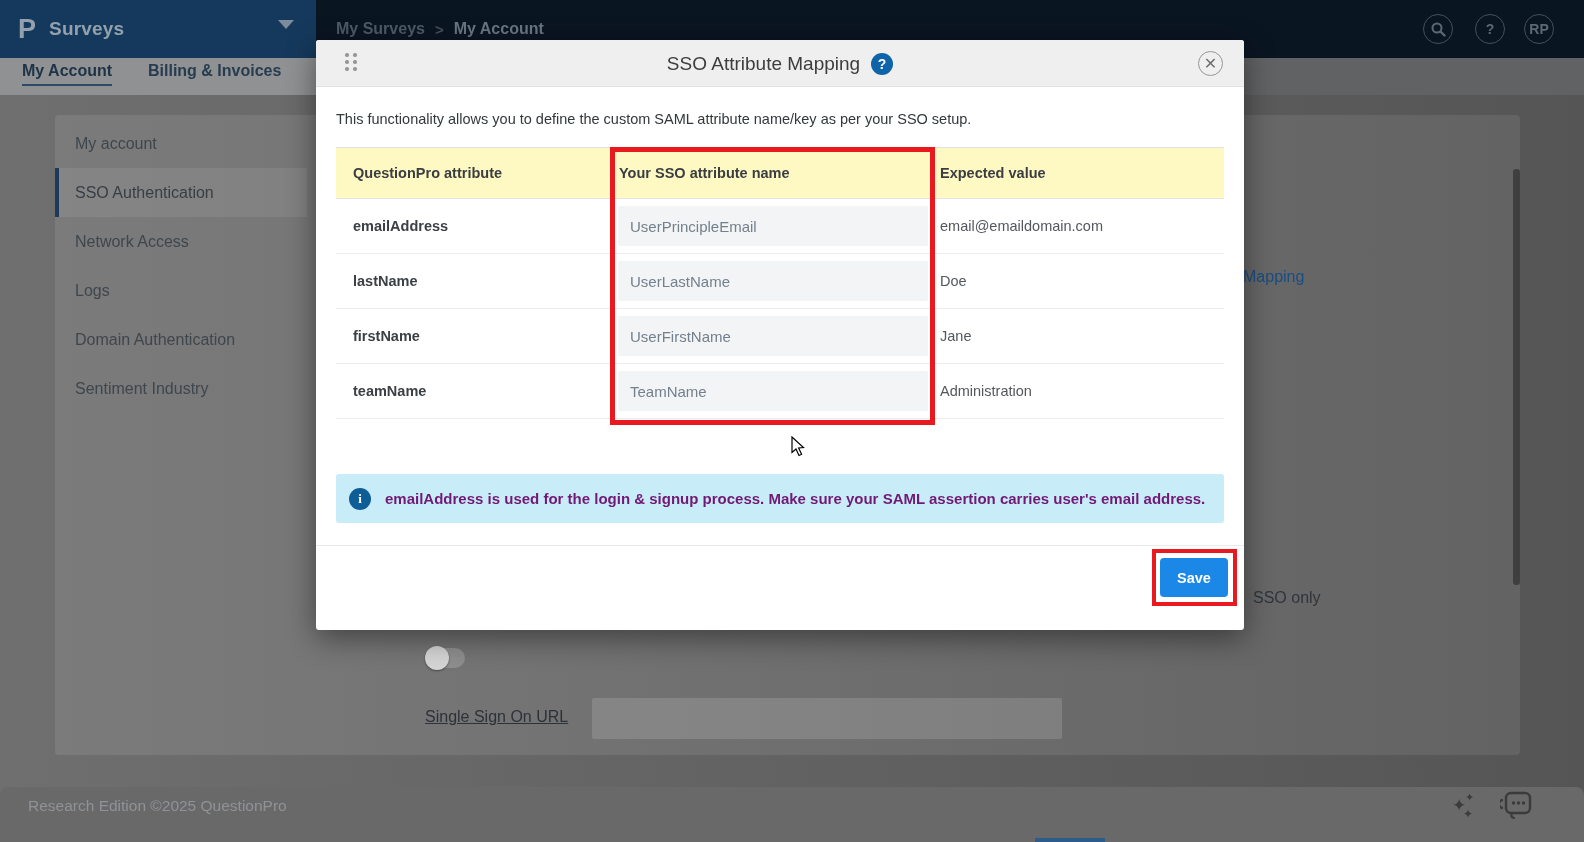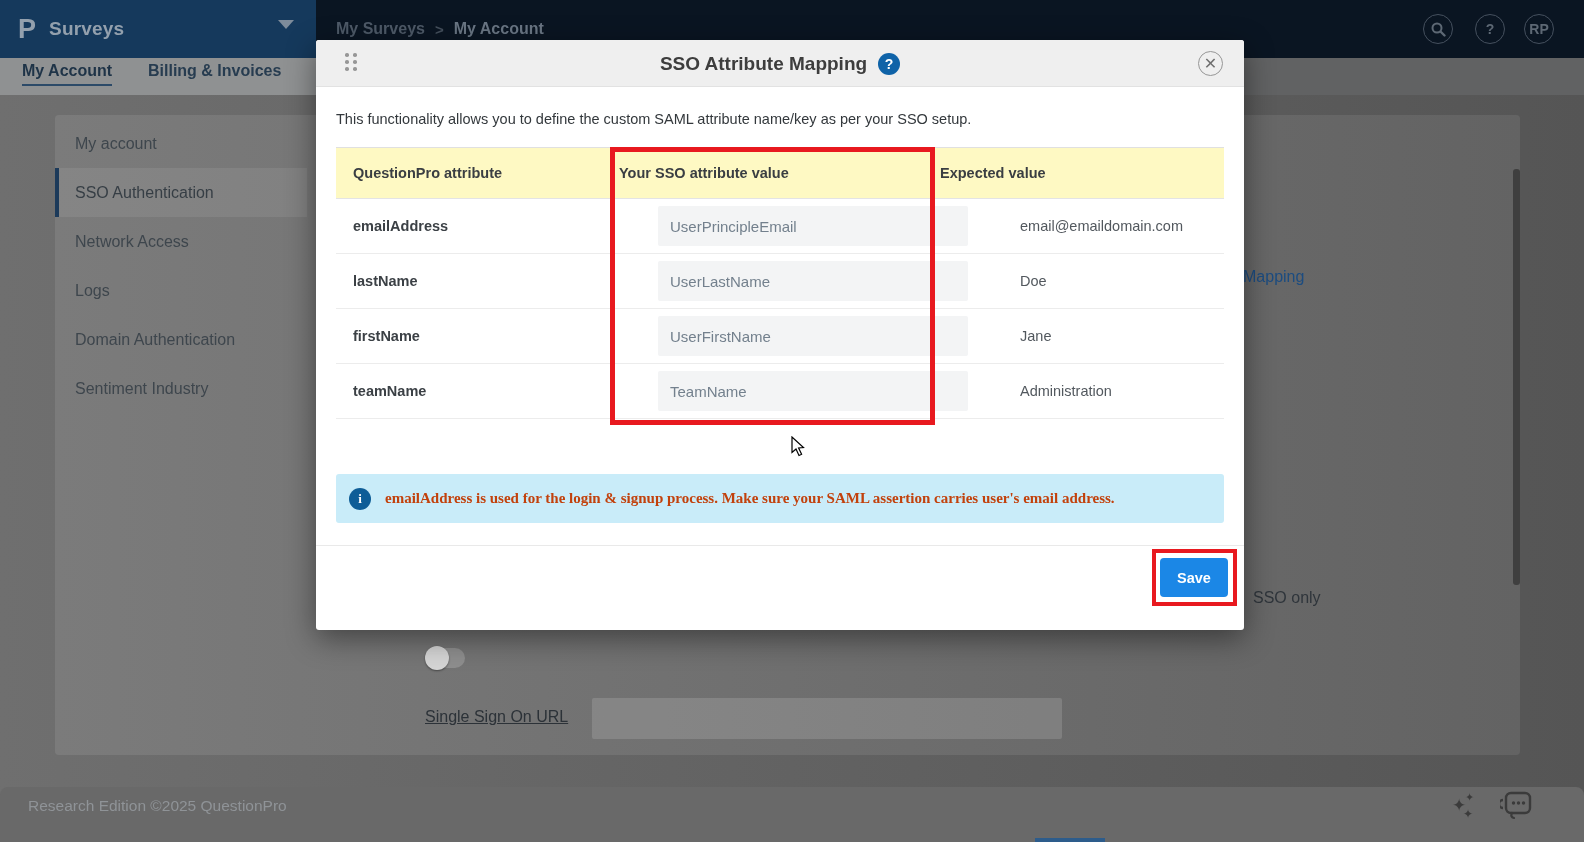--- a/index.html
+++ b/index.html
@@ -42,37 +42,37 @@
   .chatico { left:1500px; top:790px; cursor:pointer; }
   .bluebar { left:1035px; top:838px; width:70px; height:4px; background:#2d5c8b; }
   .stray { left:317px; top:597px; font-size:15px; color:#4a4a4a; }
 
   
   .modal { left:316px; top:40px; width:928px; height:590px; background:#ffffff; border-radius:3px; box-shadow:0 8px 30px rgba(0,0,0,.45); }
   .m-head { position:absolute; left:0; top:0; width:928px; height:47px; background:#efefef; border-bottom:1px solid #e2e2e2; border-radius:3px 3px 0 0; }
   .drag { position:absolute; left:29px; top:13px; width:12px; height:21px; display:grid; grid-template-columns:4px 4px; grid-auto-rows:4px; gap:3px 4px; cursor:grab; }
   .drag i { width:3.5px; height:3.5px; border-radius:50%; background:#979797; }
   .m-title-wrap { position:absolute; left:0; top:0; width:928px; height:47px; display:flex; align-items:center; justify-content:center; gap:11px; }
-  .m-title { font-size:19px; font-weight:700; color:#3d3d3d; }
+  .m-title { font-size:19px; font-weight:400; color:#3d3d3d; }
   .m-help { width:22px; height:22px; border-radius:50%; background:#0f63a8; color:#fff; font-size:14px; font-weight:700; display:flex; align-items:center; justify-content:center; cursor:pointer; }
   .m-close { position:absolute; right:21px; top:11px; width:25px; height:25px; border:1.5px solid #979797; border-radius:50%; color:#6f6f6f; font-size:16px; display:flex; align-items:center; justify-content:center; cursor:pointer; }
   .m-desc { position:absolute; left:20px; top:71px; font-size:14.5px; color:#33383c; }
   .m-table { position:absolute; left:20px; top:107px; width:888px; }
   .t-row { display:flex; align-items:center; }
   .t-head { height:52px; background:#fef9c3; border-top:1px solid #e0e0e0; border-bottom:1px solid #e4e4e4; font-weight:700; font-size:14.5px; color:#3a3e42; }
-  .t-body-row { height:55px; border-bottom:1px solid #ececec; font-size:14.5px;gap:40px; }
+  .t-body-row { height:55px; border-bottom:1px solid #ececec; font-size:14.5px; }
   .c1 { width:274px; padding-left:17px; }
   .c2 { width:325px; padding-left:9px; }
   .c3 { flex:1; padding-left:5px; }
   .attr { font-weight:700; color:#3b4045; }
   .expected { color:#52585e; }
   .sso-input { margin-left:-1px; width:310px; height:40px; background:#f3f4f5; border:none; border-radius:2px; padding-left:12px; font-size:15px; color:#73808d; font-family:"Liberation Sans",sans-serif; }
   .m-info { position:absolute; left:20px; top:434px; width:888px; height:49px; background:#c9ecf9; border-radius:3px; display:flex; align-items:center; padding-left:13px; gap:14px; }
   .i-ico { width:22px; height:22px; border-radius:50%; background:#0e5d97; color:#fff; font-size:13px; font-weight:700; font-family:"Liberation Serif",serif; display:flex; align-items:center; justify-content:center; flex:0 0 auto; }
-  .i-text { font-size:15px; font-weight:600; color:#c2410c;font-family:Liberation Serif, serif; }
+  .i-text { font-size:15px; font-weight:600; color:#701a75; }
   .m-divider { position:absolute; left:0; top:505px; width:928px; height:1px; background:#e9e9e9; }
   .save-btn { position:absolute; left:844px; top:518px; width:68px; height:39px; background:#1b87e6; border:none; border-radius:4px; color:#ffffff; font-size:14.5px; font-weight:600; cursor:pointer; font-family:"Liberation Sans",sans-serif; }
 
   
   .red1 { left:610px; top:147px; width:325px; height:278px; border:5px solid #e8191f; z-index:30; pointer-events:none; }
   .red2 { left:1152px; top:549px; width:85px; height:57px; border:4px solid #e8191f; z-index:30; pointer-events:none; }
   .cursor { left:791px; top:436px; z-index:40; pointer-events:none; }
 </style>
 </head>
 <body>
@@ -158,21 +158,21 @@
     <span class="m-title">SSO Attribute Mapping</span>
     <span class="m-help">?</span>
   </div>
   <div class="m-close">✕</div>
 
   <div class="m-desc">This functionality allows you to define the custom SAML attribute name/key as per your SSO setup.</div>
 
   <div class="m-table">
     <div class="t-row t-head">
       <div class="c1">QuestionPro attribute</div>
-      <div class="c2">Your SSO attribute value</div>
+      <div class="c2">Your SSO attribute name</div>
       <div class="c3">Expected value</div>
     </div>
     <div class="t-row t-body-row">
       <div class="c1 attr">emailAddress</div>
       <div class="c2"><input class="sso-input" value="UserPrincipleEmail" style=""></div>
       <div class="c3 expected">email@emaildomain.com</div>
     </div>
     <div class="t-row t-body-row">
       <div class="c1 attr">lastName</div>
       <div class="c2"><input class="sso-input" value="UserLastName" style=""></div>

